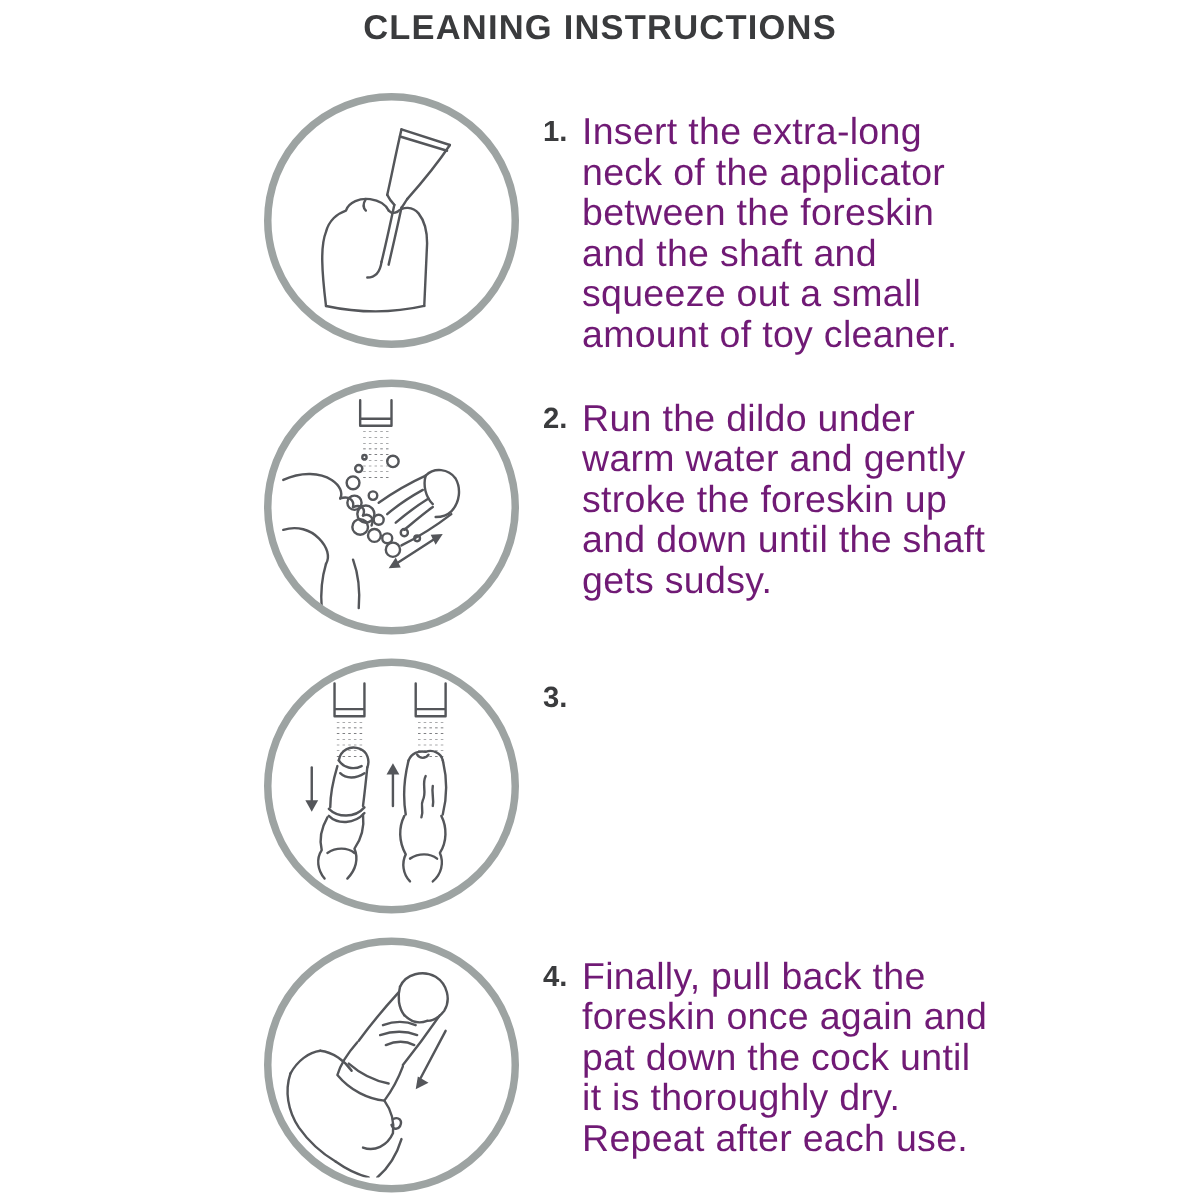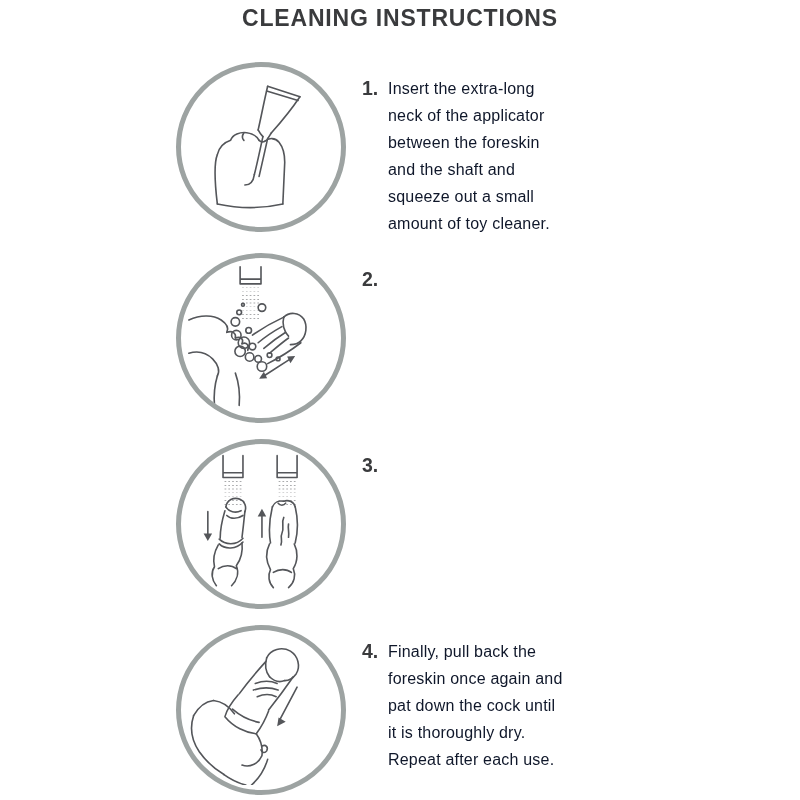--- a/index.html
+++ b/index.html
@@ -21,21 +21,21 @@
     flex:0 0 auto; display:flex; align-items:center; justify-content:center;
     background:#ffffff; overflow:hidden;
   }
   svg.illus { width:150px; height:150px; display:block; }
   .textcol { display:flex; margin-left:16px; padding-top:13px; }
   .num {
     font-size:19.5px; font-weight:bold; color:#3a3b3d;
     line-height:27px; width:26px; flex:0 0 auto;
   }
   .body-text {
-    margin:0; font-size:16px; color:#0f172a; line-height:27px;
+    margin:0; font-size:25px; color:#701a75; line-height:27px;
     white-space:pre-line; letter-spacing:0.2px; max-width:290px;
   }
   .stroke { stroke:#54565a; stroke-width:1.7; fill:none;
             stroke-linecap:round; stroke-linejoin:round; }
   .dots  { stroke:#54565a; stroke-width:1.8; fill:none;
             stroke-dasharray:0.4 3.6; stroke-linecap:butt; }
   .fillhead { fill:#54565a; stroke:none; }
 </style>
 </head>
 <body>
@@ -113,20 +113,25 @@
             <circle cx="60" cy="44" r="1.5"></circle>
             <path d="M82,119 L110,101"></path>
           </g>
           <path class="dots" d="M60,26 V62 M64,26 V62 M68,26 V62 M72,26 V62 M76,26 V62"></path>
           <path class="fillhead" d="M77,122 l8.5,-0.5 -3.5,-7 z"></path>
           <path class="fillhead" d="M115,98 l-8.5,0.5 3.5,7 z"></path>
         </svg>
       </div>
       <div class="textcol">
         <span class="num">2.</span>
+        <p class="body-text">Run the dildo under
+warm water and gently
+stroke the foreskin up
+and down until the shaft
+gets sudsy.</p>
       </div>
     </div>
 
     <div class="row">
       <div class="circle">
         <svg class="illus" viewBox="0 0 158 158">
           <g class="stroke">
             <path d="M39,7 V30 M60,7 V30 M39,30 H60 M39,25 H60"></path>
             <path d="M96,7 V30 M117,7 V30 M96,30 H117 M96,25 H117"></path>
             <path d="M42,61 C43,54 50,50 57,53 C62,55 64,61 62,66"></path>

